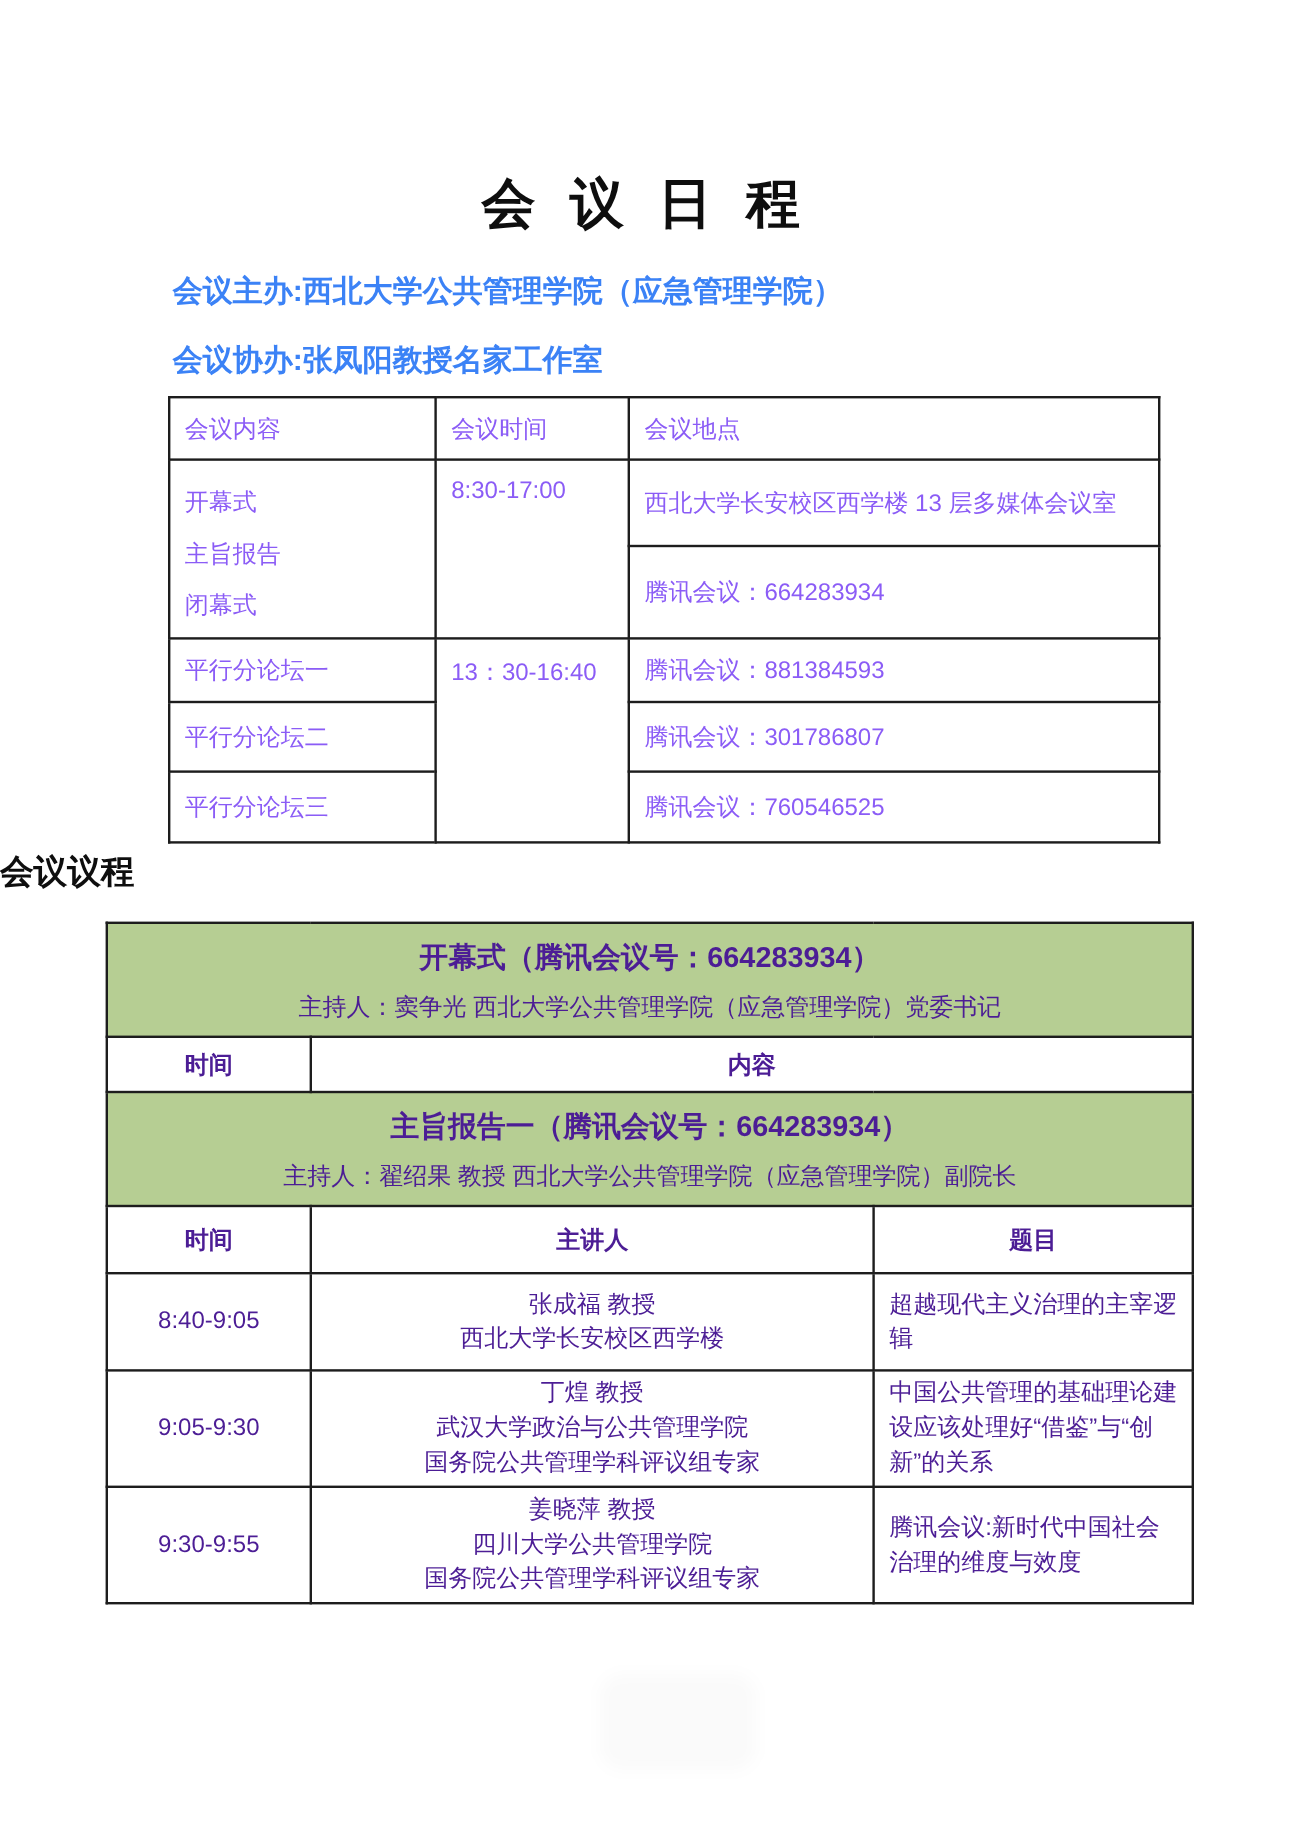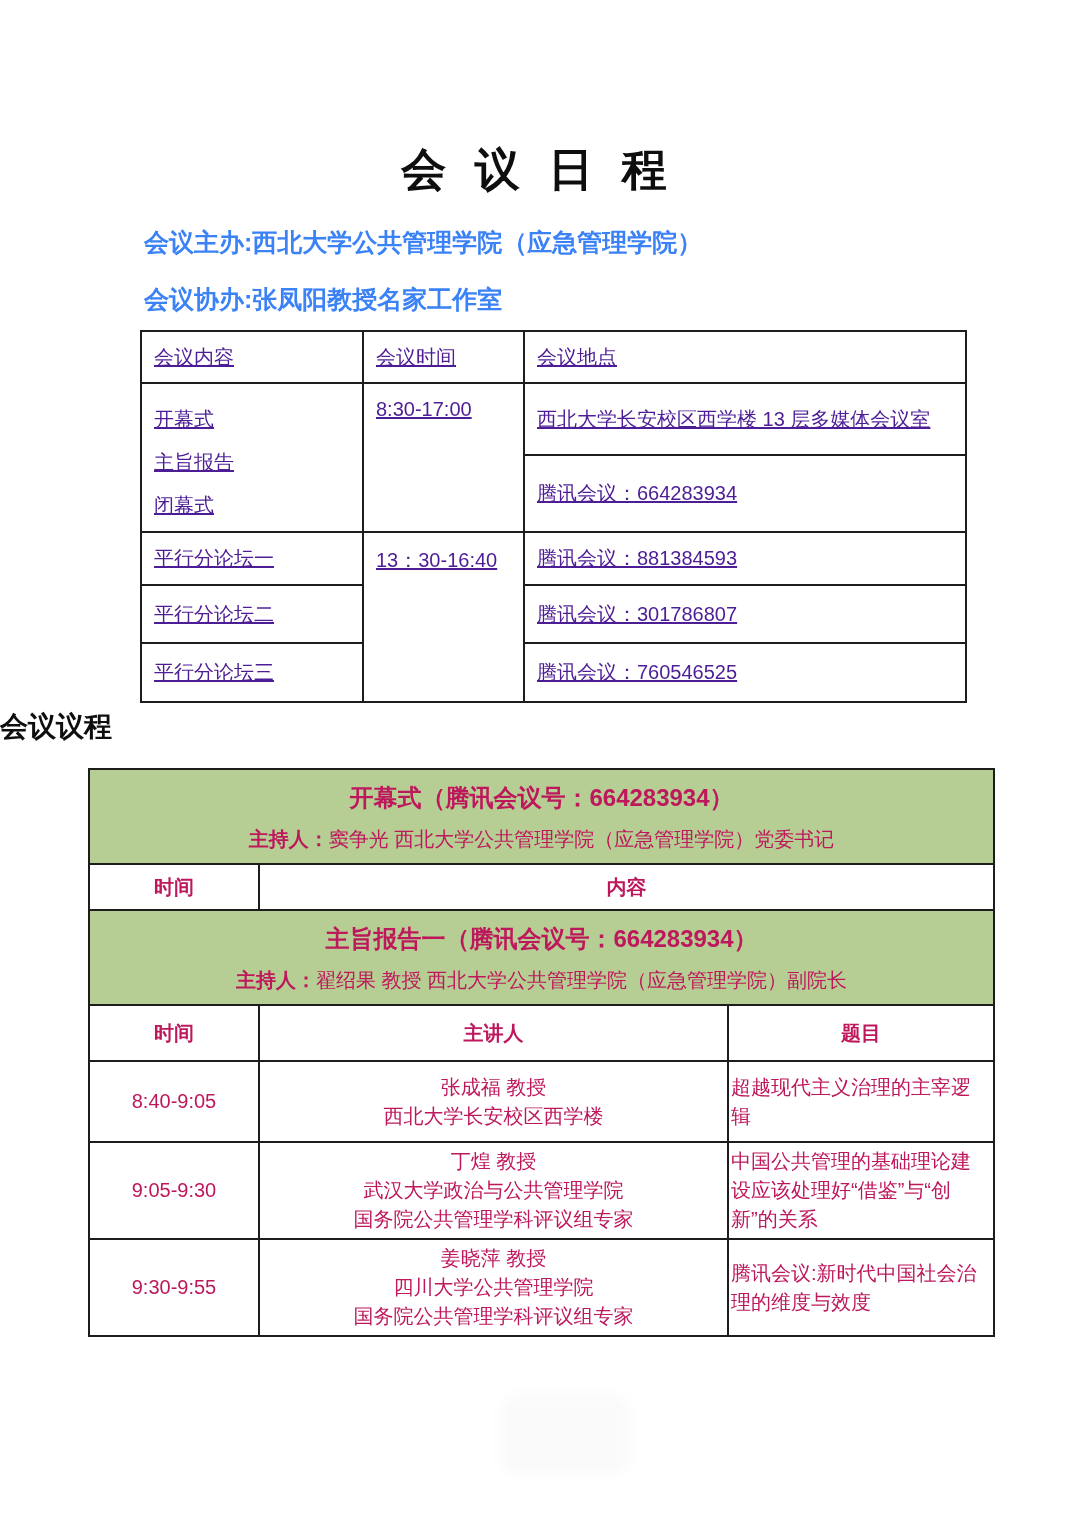--- a/index.html
+++ b/index.html
@@ -22,44 +22,44 @@
   .org-line.l2 { top:283px; }
 
   
   table { border-collapse:collapse; table-layout:fixed; }
   .t1 {
     position:absolute; left:140px; top:330px; width:825px;
     font-size:20px;
   }
   .t1 td {
     border:2px solid #1d1d1d; padding:4px 12px;
-    vertical-align:middle; text-align:left; color:#4c1d95;text-decoration:underline;
+    vertical-align:middle; text-align:left; color:#8b5cf6;
   }
   .t1 td.vtop { vertical-align:top; padding-top:14px; }
   .t1 .plenary-lines div { line-height:43px; }
 
   
   .agenda-heading {
     position:absolute; top:708px; left:0; width:100%;
     text-align:left; font-size:28px; font-weight:bold; color:#0e0e0e;
   }
   .t2 {
     position:absolute; left:88px; top:768px; width:905px;
     font-size:20px;
   }
   .t2 td {
     border:2px solid #1d1d1d; padding:4px 8px;
-    vertical-align:middle; text-align:center; color:#be185d;
+    vertical-align:middle; text-align:center; color:#4c1d95;
   }
   .t2 td.band { background:#b6ce93; padding:8px 10px 10px 10px; }
   .band-title { font-size:24px; font-weight:bold; text-align:center; margin-top:4px; }
   .band-host  { font-size:20px; text-align:center; margin-top:12px; }
-  .band-host .lbl { font-weight:bold; }
+  .band-host .lbl { font-weight:normal; }
   .t2 tr.hdr td { font-weight:bold; }
-  .t2 td.topic { text-align:left; line-height:29px; padding-left:2px; padding-right:10px; }
+  .t2 td.topic { text-align:left; line-height:29px; padding-left:12px; padding-right:10px; }
   .t2 .speaker div { line-height:29px; }
 
   .watermark {
     position:absolute; left:500px; top:1395px; width:130px; height:80px;
     background:rgba(0,0,0,0.018); border-radius:18px; filter:blur(6px);
   }
 </style>
 </head>
 <body>
 

